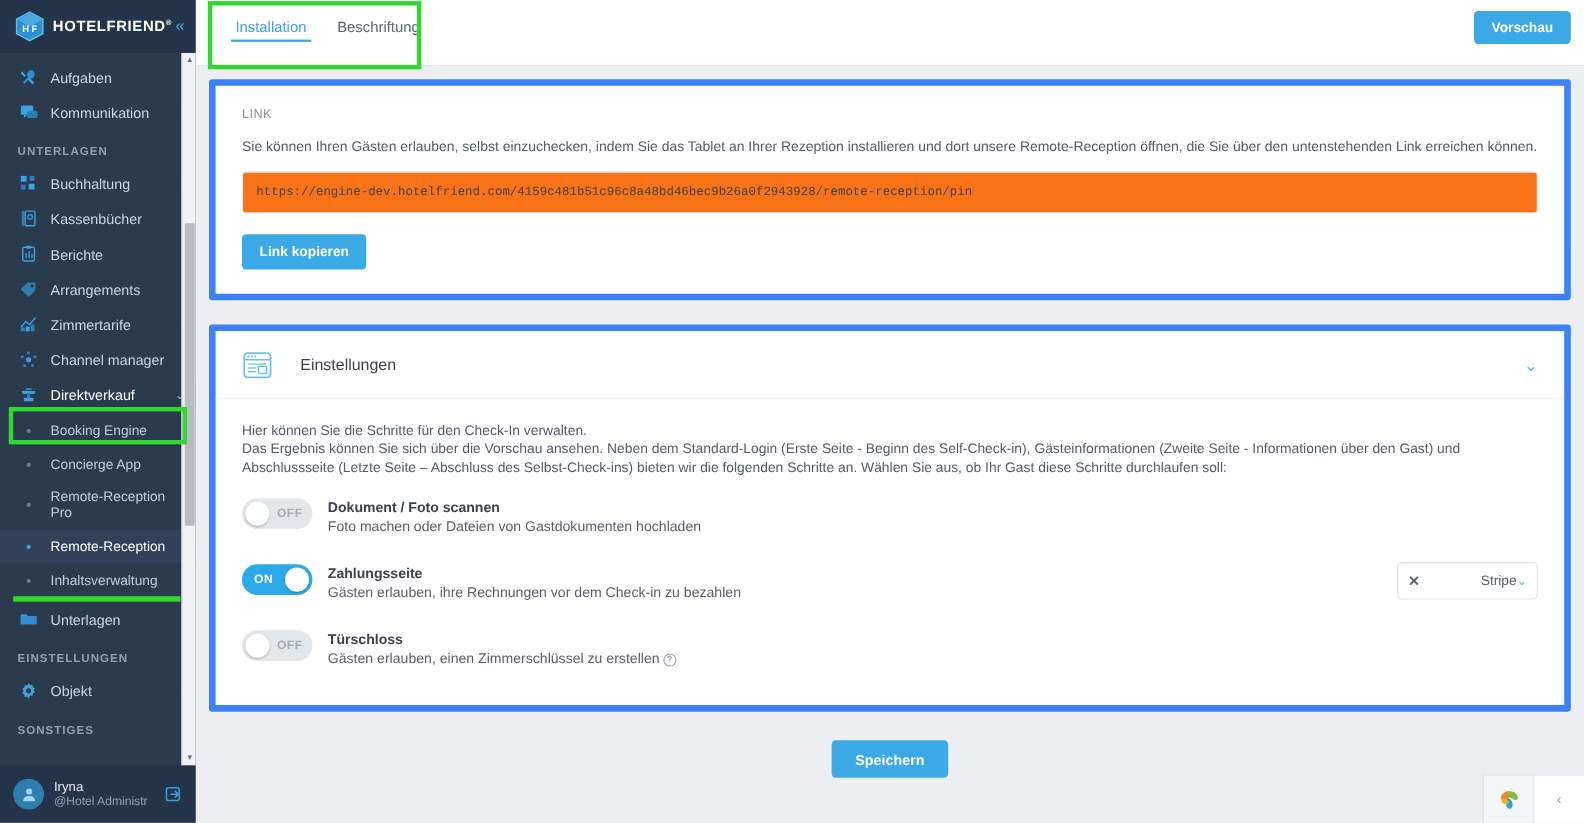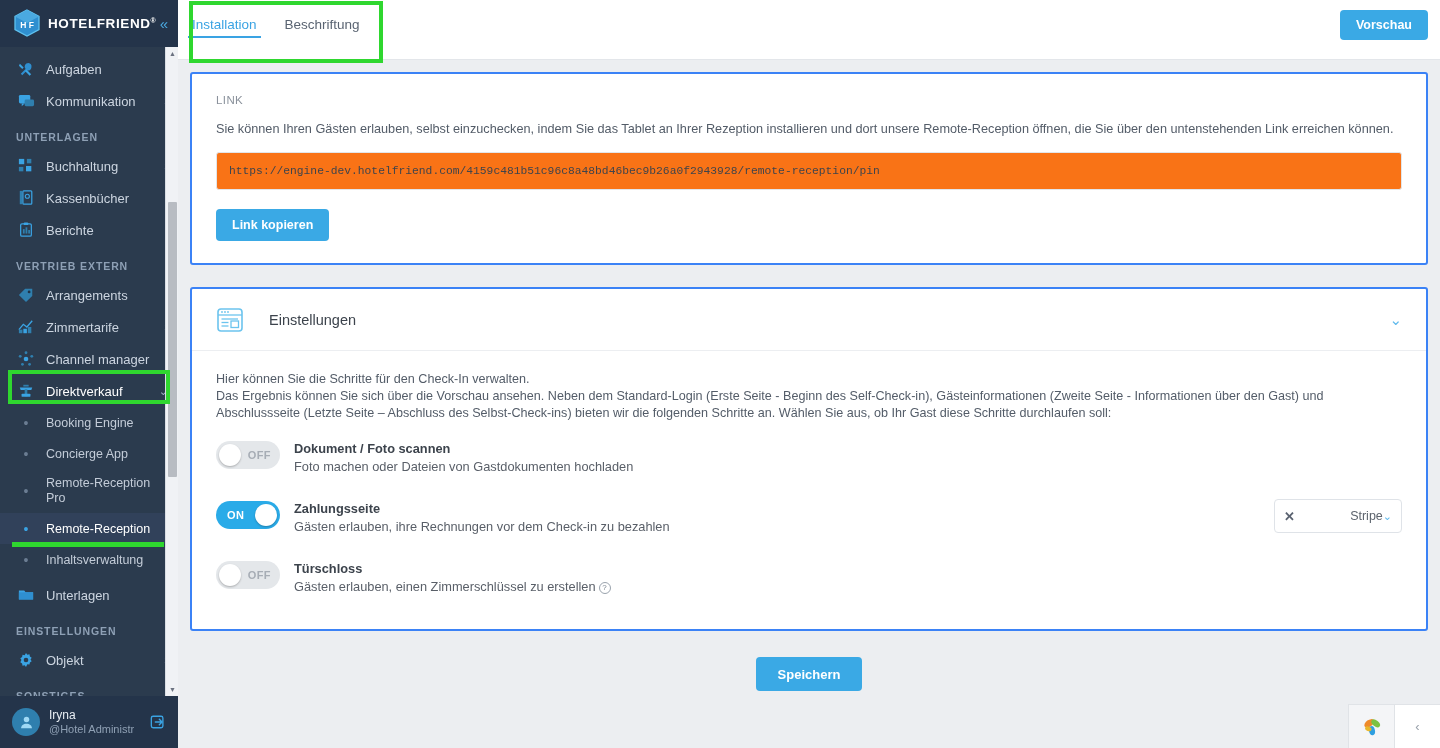--- a/index.html
+++ b/index.html
@@ -84,21 +84,21 @@
   .sb-user-role { color: #8fa0b4; font-size: 11px; line-height: 14px; white-space: nowrap; }
   .sb-logout { color: #3aa3e3; flex: 0 0 20px; display:flex; align-items:center; justify-content:center; cursor:pointer; }
 
   
   .main { flex: 1 1 auto; height: 748px; position: relative; background: #eceef1; overflow: hidden; }
 
   .topbar {
     height: 60px; background: #ffffff; display: flex; align-items: flex-start;
     position: relative; border-bottom: 1px solid #e3e6ea;
   }
-  .tabs { display: flex; align-items: center; height: 48px; }
+  .tabs { display: flex; align-items: center; height: 48px; padding-left: 22px; }
   .tab {
     height: 48px; display: flex; align-items: center; padding: 0 14px;
     font-size: 13.5px; color: #5a6472; cursor: pointer; position: relative;
   }
   .tab.active { color: #3aa3e3; }
   .tab.active::after {
     content: ""; position: absolute; left: 10px; right: 10px; bottom: 10px;
     height: 2px; background: #3aa3e3;
   }
   .btn {
@@ -107,21 +107,21 @@
     background: #3aa9e5;
   }
   .btn-preview {
     position: absolute; right: 12px; top: 10px;
     height: 30px; padding: 0 16px; font-size: 12.5px; text-align: center;
   }
 
   .content { padding: 12px 12px 0 12px; height: 688px; overflow: hidden; }
 
   .card {
-    background: #ffffff; border-radius: 3px; border: 2px solid #3b82f6;
+    background: #ffffff; border-radius: 3px; border: 6px solid #3b82f6;
   }
   .card-link { padding: 20px 24px 22px 24px; }
   .lbl-link {
     color: #8b929c; font-size: 11.5px; letter-spacing: .4px; margin-bottom: 15px;
   }
   .desc {
     color: #535c68; font-size: 12.7px; line-height: 17px; margin-bottom: 14px;
   }
   .url-box {
     border: 1px solid #e2e5e9; border-radius: 3px; height: 38px;
@@ -282,21 +282,20 @@
               <rect x="3" y="2" width="12" height="14" rx="1.5" fill="none" stroke="#3aa3e3" stroke-width="1.4"></rect>
               <rect x="6.5" y="0.5" width="5" height="3" rx="1" fill="#3aa3e3"></rect>
               <rect x="5.5" y="8" width="2" height="5" fill="#2f7fae"></rect>
               <rect x="8.5" y="6" width="2" height="7" fill="#2f7fae"></rect>
               <rect x="11.5" y="9" width="2" height="4" fill="#2f7fae"></rect>
             </svg>
         </span>
         <span class="lbl">Berichte</span>
       </div>
 
-      <div class="sb-section">VERTRIEB EXTERN</div>
 
       <div class="sb-item">
         <span class="ic">
           <svg viewBox="0 0 18 18" width="16" height="16">
               <path d="M1 9l7-7h8v8l-7 7z" fill="#2f7fae"></path>
               <circle cx="12.5" cy="5.5" r="1.6" fill="#1f3448"></circle>
             </svg>
         </span>
         <span class="lbl">Arrangements</span>
       </div>

